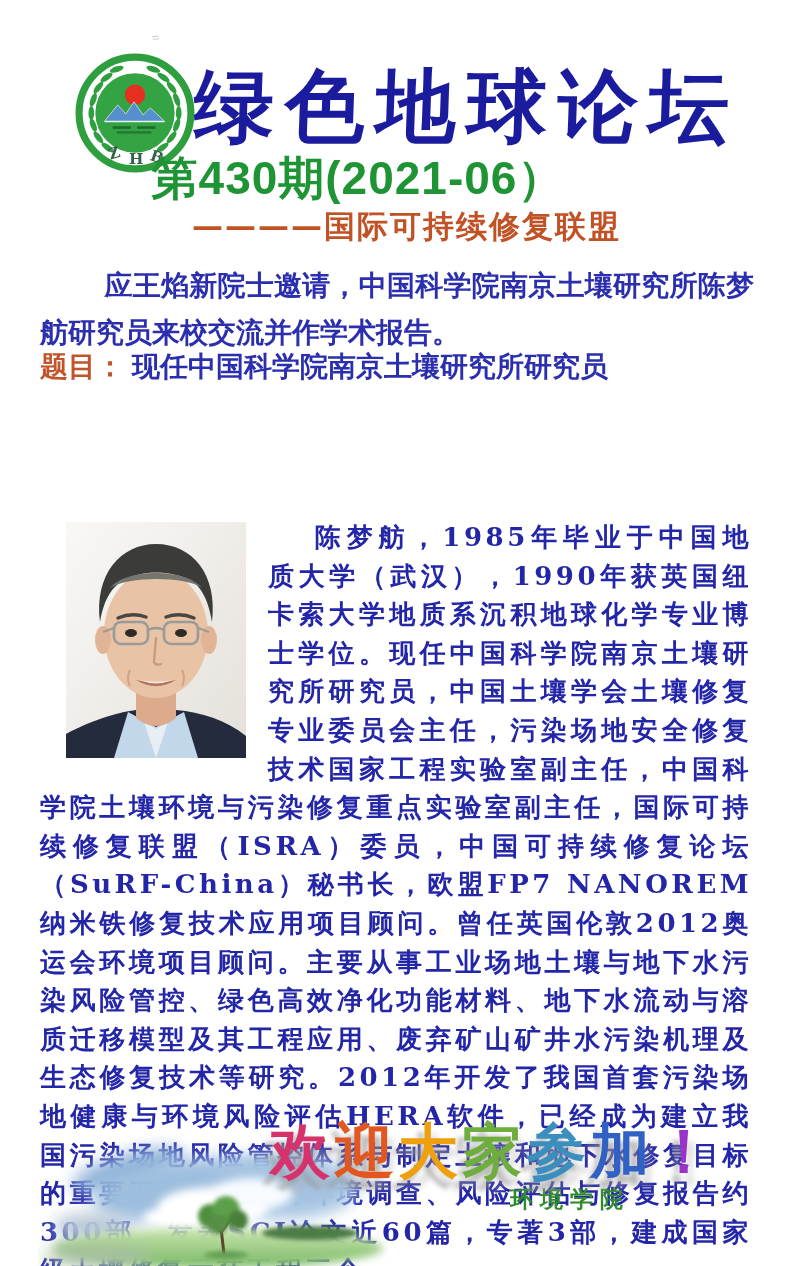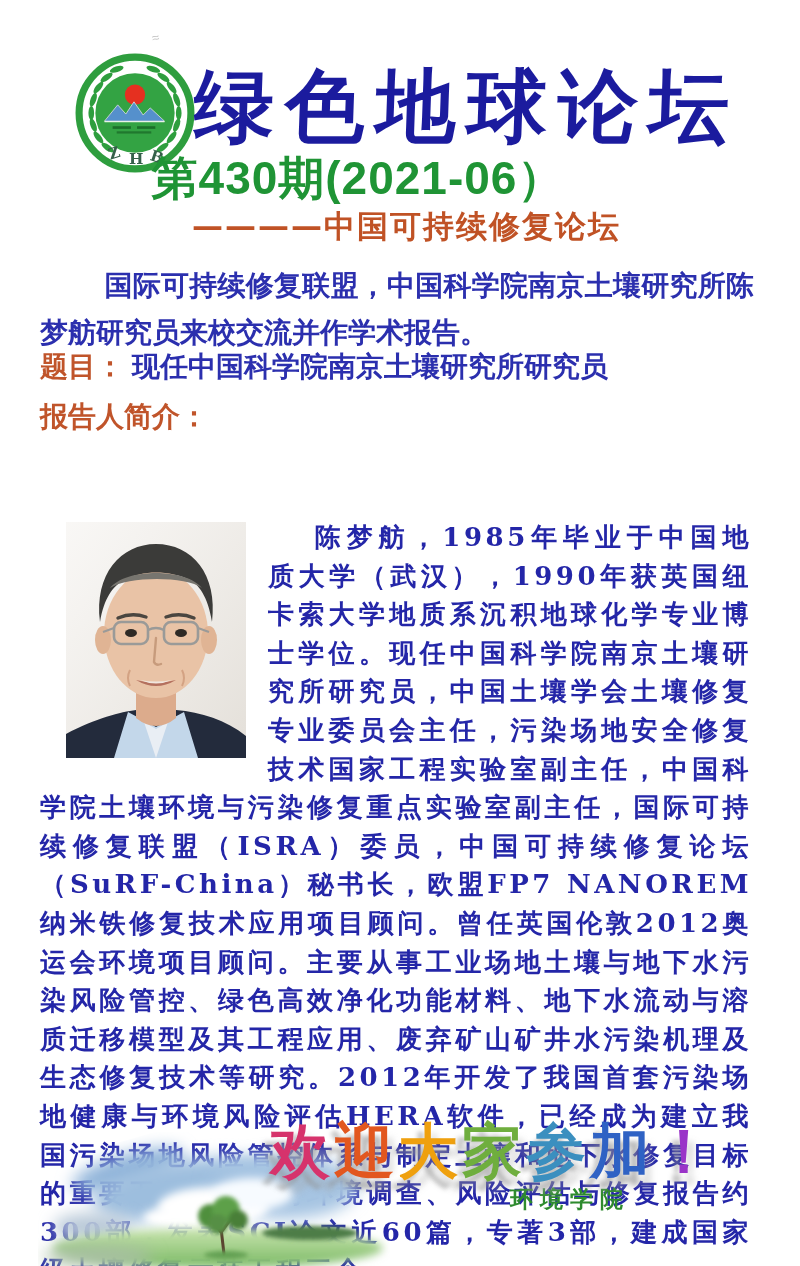--- a/index.html
+++ b/index.html
@@ -112,29 +112,28 @@
       </g>
 
       <text x="36" y="106" font-size="15" font-family="DejaVu Serif,serif" font-weight="bold" fill="#35604a" transform="rotate(-18 36 106)">Z</text>
       <text x="54" y="110" font-size="15" font-family="DejaVu Serif,serif" font-weight="bold" fill="#35604a">H</text>
       <text x="74" y="106" font-size="15" font-family="DejaVu Serif,serif" font-weight="bold" fill="#35604a" transform="rotate(18 74 106)">B</text>
     </svg>
   </div>
 
   <div class="main-title">绿色地球论坛</div>
   <div class="issue-line">第430期(2021-06）</div>
-  <div class="series-line">————中国可持续修复论坛</div>
-
-  <div class="intro">国际可持续修复联盟，中国科学院南京土壤研究所陈梦舫研究员来校交流并作学术报告。</div>
+  <div class="series-line">————国际可持续修复联盟</div>
+
+  <div class="intro">应王焰新院士邀请，中国科学院南京土壤研究所陈梦舫研究员来校交流并作学术报告。</div>
 
   <div class="info">
     <div class="info-row">
       <span class="label">题目：</span><span class="value">现任中国科学院南京土壤研究所研究员</span>
     </div>
-    <div class="bio-heading">报告人简介：</div>
   </div>
 
   <div class="bio">
     <div class="photo">
       <svg viewBox="0 0 180 236">
         <rect width="180" height="236" fill="#f3f0ec"></rect>
         <rect width="180" height="236" fill="url(#pgrad)"></rect>
         <defs>
           <linearGradient id="pgrad" x1="0" y1="0" x2="1" y2="1">
             <stop offset="0" stop-color="#ffffff" stop-opacity="0.5"></stop>

